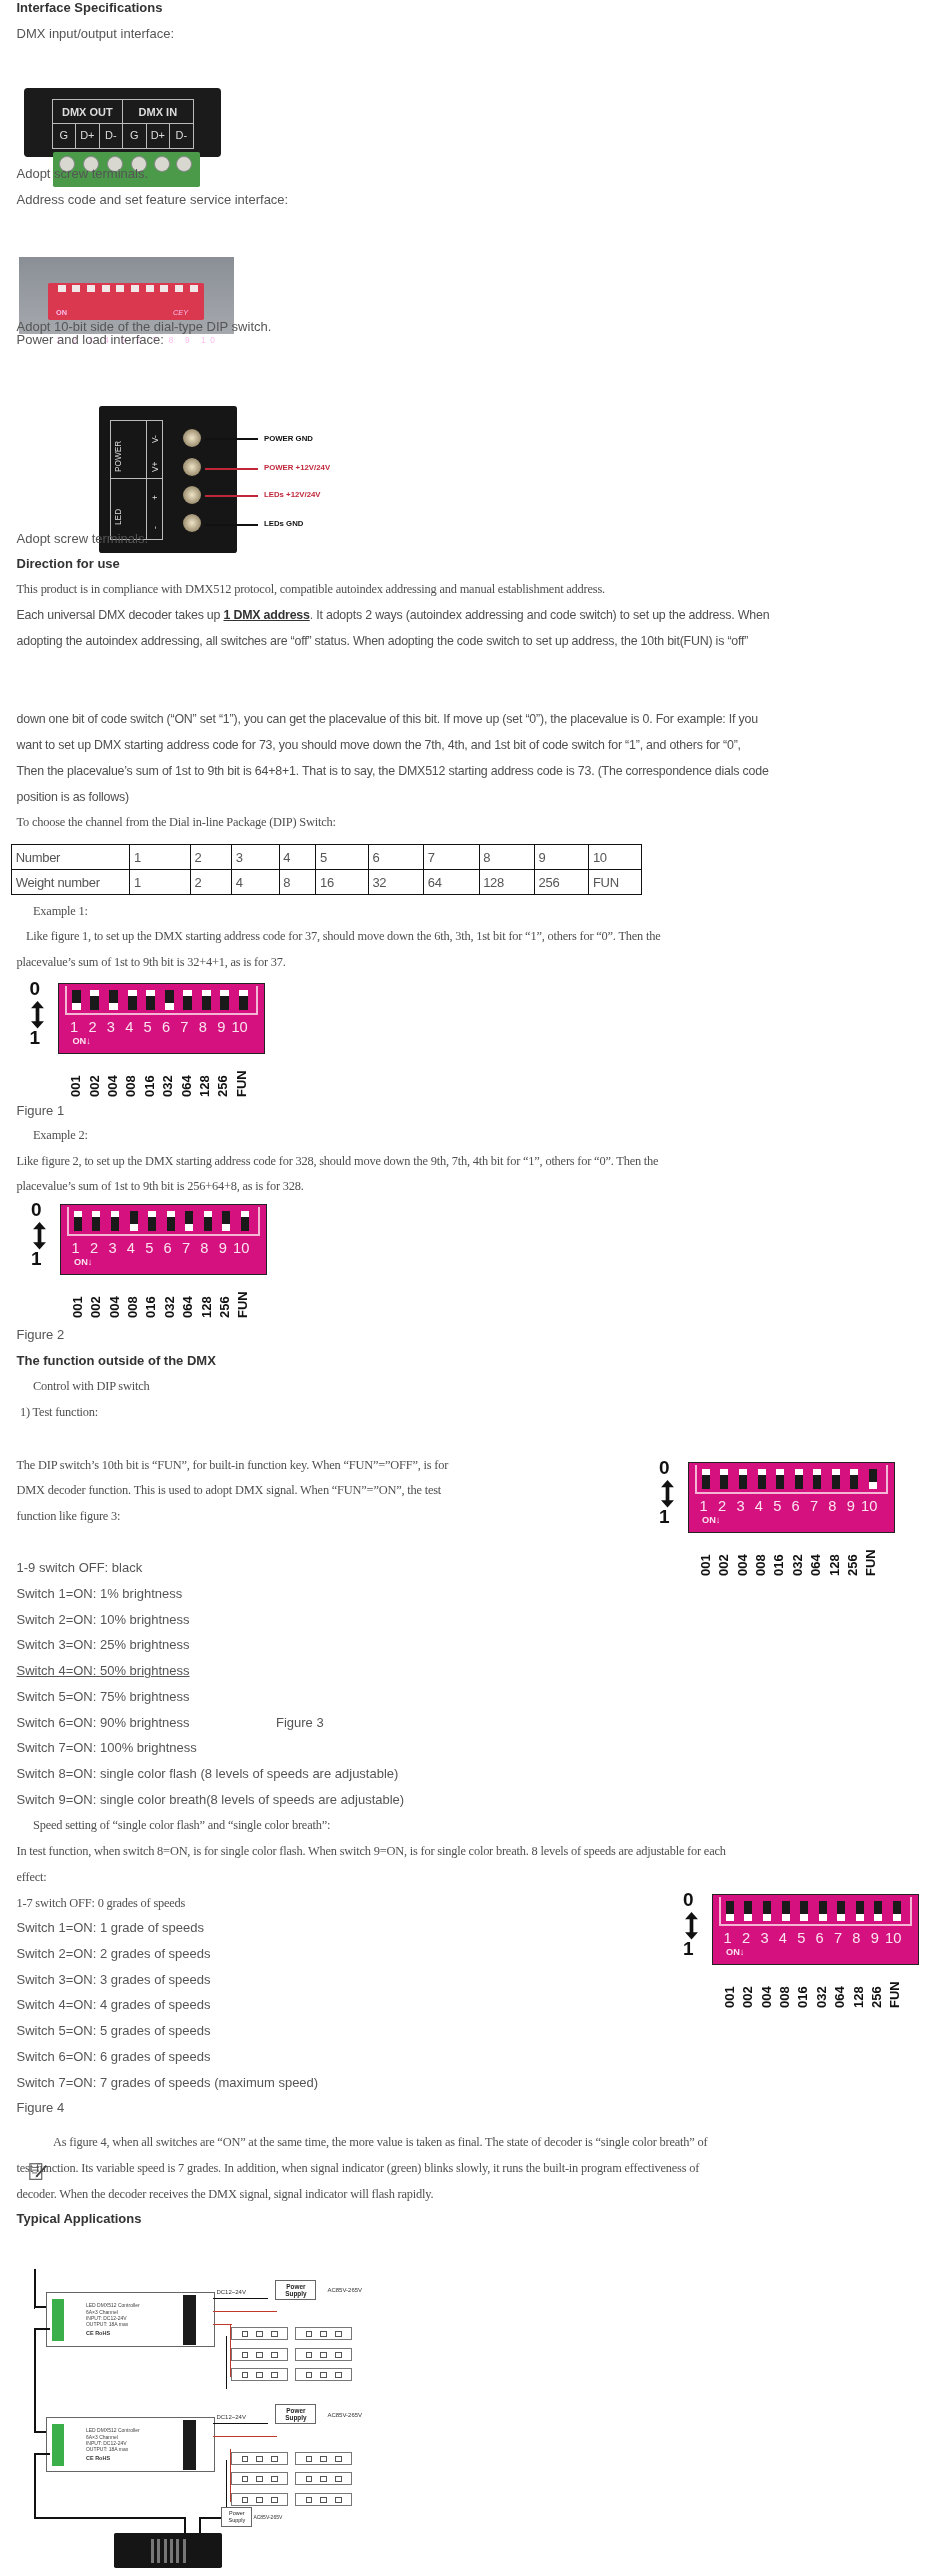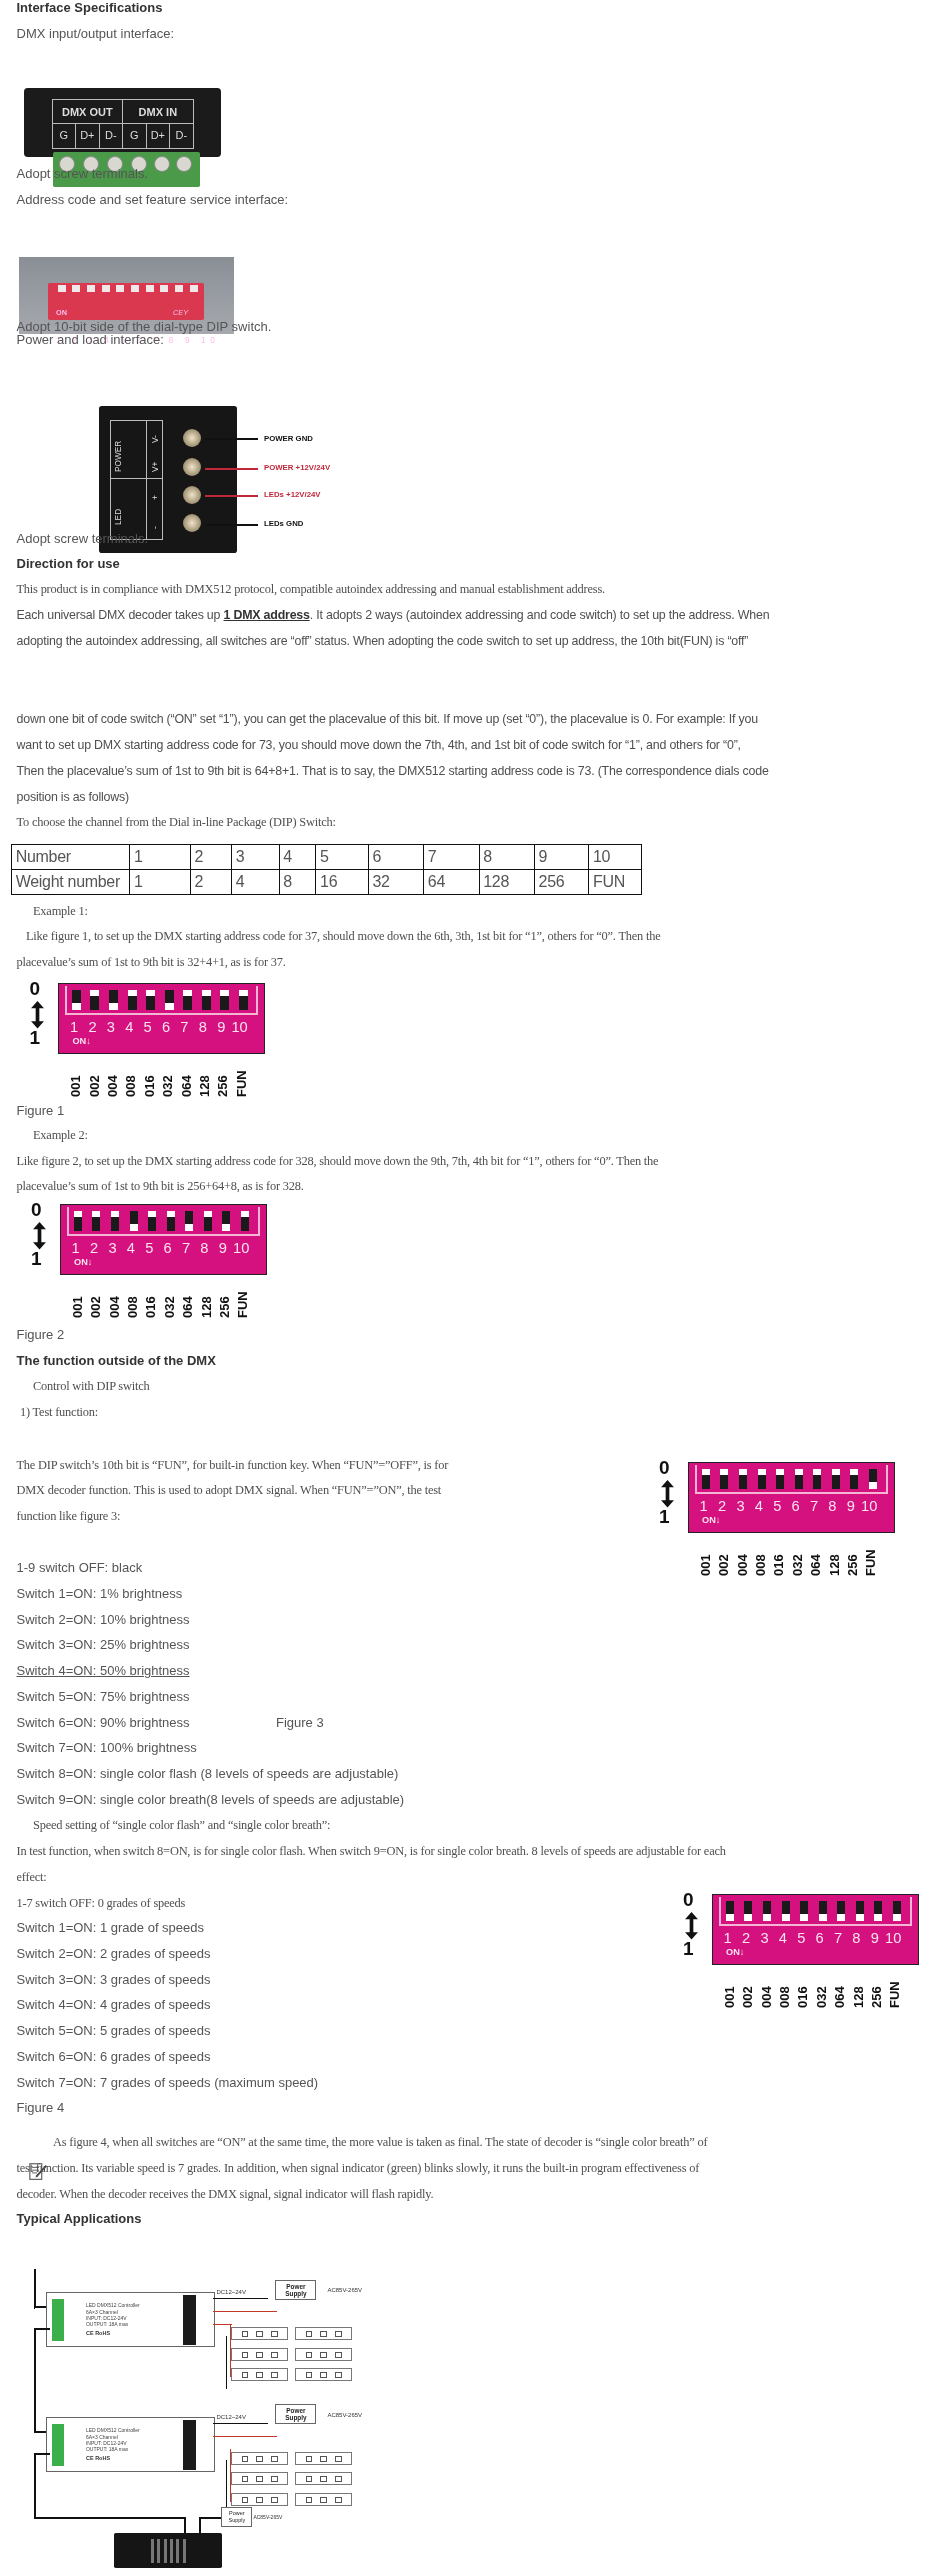--- a/index.html
+++ b/index.html
@@ -35,21 +35,21 @@
   .pwr-photo { left: 99px; top: 366px; width: 257px; height: 152px; }
   .pwr-body { position: absolute; left: 0; top: 0; width: 138px; height: 147px; background: #161616; border-radius: 2.8px; }
   .pwr-grid { position: absolute; left: 11px; top: 13.8px; width: 51px; height: 118px; border: 0.9px solid #bbb; }
   .pwr-lbl { position: absolute; font-size: 8.3px; color: #ddd; transform: rotate(-90deg); transform-origin: left top; }
   .pwr-screw { position: absolute; left: 84px; width: 18.4px; height: 18.4px; border-radius: 50%; background: radial-gradient(#efe4c8, #7a6a4a); }
   .pwr-line { position: absolute; left: 106px; height: 1.8px; width: 53px; }
   .pwr-text { position: absolute; left: 165px; font-size: 7.8px; font-weight: bold; white-space: nowrap; }
 
   
   .dip-table { position: absolute; left: 11px; top: 844px; border-collapse: collapse; border: 1.8px solid #111; }
-  .dip-table td { border: 0.9px solid #111; height: 24px; padding: 0 3.7px; font-size: 16px; color: #555; letter-spacing: -0.3px; font-family: "Liberation Sans", sans-serif; }
+  .dip-table td { border: 0.9px solid #111; height: 24px; padding: 0 3.7px; font-size: 13px; color: #555; letter-spacing: -0.3px; font-family: "Liberation Sans", sans-serif; }
 
   
   .dipd { position: absolute; width: 230px; height: 115px; }
   .dipd .lbl0, .dipd .lbl1 { position: absolute; left: 11px; font-size: 19px; font-weight: bold; color: #111; }
   .dipd .lbl0 { top: -5.5px; }
   .dipd .lbl1 { top: 44px; }
   .dipd .arrow { position: absolute; left: 13px; top: 18.4px; width: 13px; height: 27.6px; }
   .dipd .board { position: absolute; left: 40px; top: 0; width: 207px; height: 71px; background: #d4117e; border: 1.8px solid #222; box-sizing: border-box; }
   .dipd .slot { position: absolute; left: 5.5px; top: 1.8px; width: 189px; height: 27.6px; border: 2.8px solid #f4b6d4; border-top: none; }
   .dipd .sw { position: absolute; top: 5.5px; width: 8.3px; height: 20px; background: #1a1a1a; }

